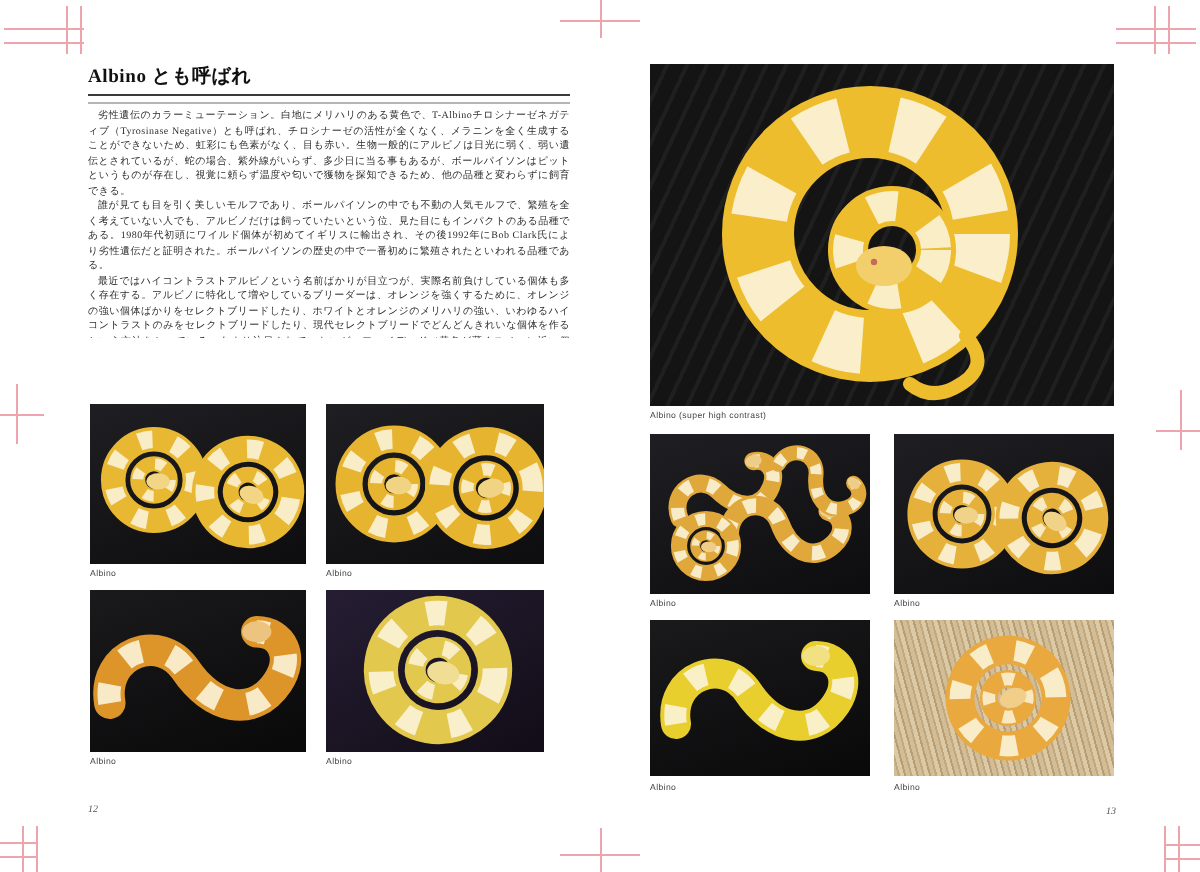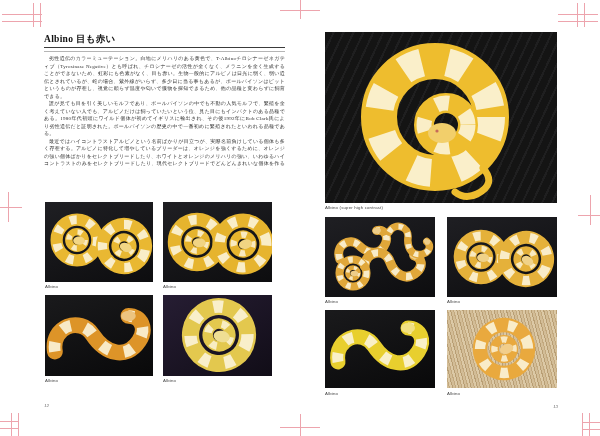--- a/index.html
+++ b/index.html
@@ -87,21 +87,21 @@
     <div class="cm" style="left:280px;top:10px;width:40px;height:1px"></div>
     <div class="cm" style="left:300px;top:0px;width:1px;height:19px"></div>
     <div class="cm" style="left:280px;top:427px;width:40px;height:1px"></div>
     <div class="cm" style="left:300px;top:414px;width:1px;height:22px"></div>
     <div class="cm" style="left:0px;top:207px;width:22px;height:1px"></div>
     <div class="cm" style="left:8px;top:192px;width:1px;height:30px"></div>
     <div class="cm" style="left:578px;top:215px;width:22px;height:1px"></div>
     <div class="cm" style="left:590px;top:195px;width:1px;height:30px"></div>
   </div>
 
-  <h1 class="article-title">Albino 目も赤い</h1>
+  <h1 class="article-title">Albino とも呼ばれ</h1>
   <div class="title-rule"></div>
 
   <div class="body-text">
     <p>劣性遺伝のカラーミューテーション。白地にメリハリのある黄色で、T-Albinoチロシナーゼネガティブ（Tyrosinase Negative）とも呼ばれ、チロシナーゼの活性が全くなく、メラニンを全く生成することができないため、虹彩にも色素がなく、目も赤い。生物一般的にアルビノは日光に弱く、弱い遺伝とされているが、蛇の場合、紫外線がいらず、多少日に当る事もあるが、ボールパイソンはピットというものが存在し、視覚に頼らず温度や匂いで獲物を探知できるため、他の品種と変わらずに飼育できる。</p>
     <p>誰が見ても目を引く美しいモルフであり、ボールパイソンの中でも不動の人気モルフで、繁殖を全く考えていない人でも、アルビノだけは飼っていたいという位、見た目にもインパクトのある品種である。1980年代初頭にワイルド個体が初めてイギリスに輸出され、その後1992年にBob Clark氏により劣性遺伝だと証明された。ボールパイソンの歴史の中で一番初めに繁殖されたといわれる品種である。</p>
     <p>最近ではハイコントラストアルビノという名前ばかりが目立つが、実際名前負けしている個体も多く存在する。アルビノに特化して増やしているブリーダーは、オレンジを強くするために、オレンジの強い個体ばかりをセレクトブリードしたり、ホワイトとオレンジのメリハリの強い、いわゆるハイコントラストのみをセレクトブリードしたり、現代セレクトブリードでどんどんきれいな個体を作るという方法をとっている。あまり注目されていないが、フェイデッド（黄色が薄くスノーに近い個体）も掛け合わせによっては効果を発揮する。アルビノには特にラインが存在せず、どれも互換性があるのでラインを気にせず掛け合わせる事ができる。</p>
   </div>
 
   <div class="photo" style="left:45px;top:202px;width:108px;height:80px;color:#e9b832">
     <svg viewBox="0 0 108 80">

